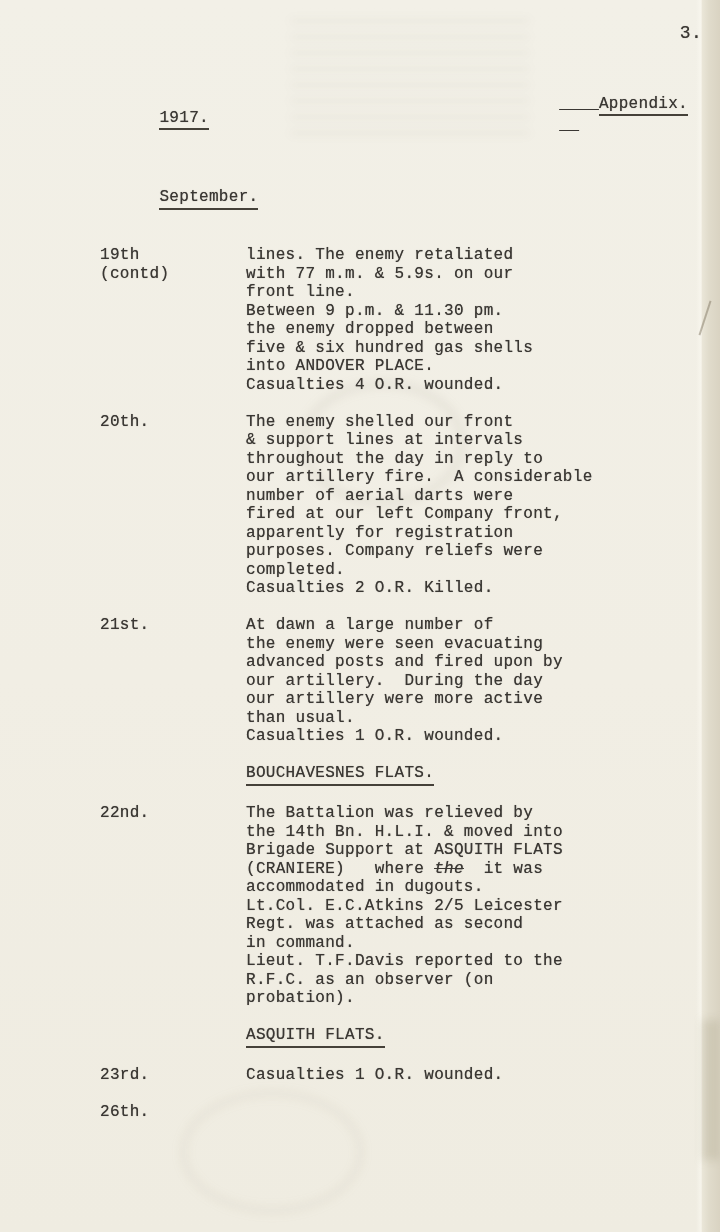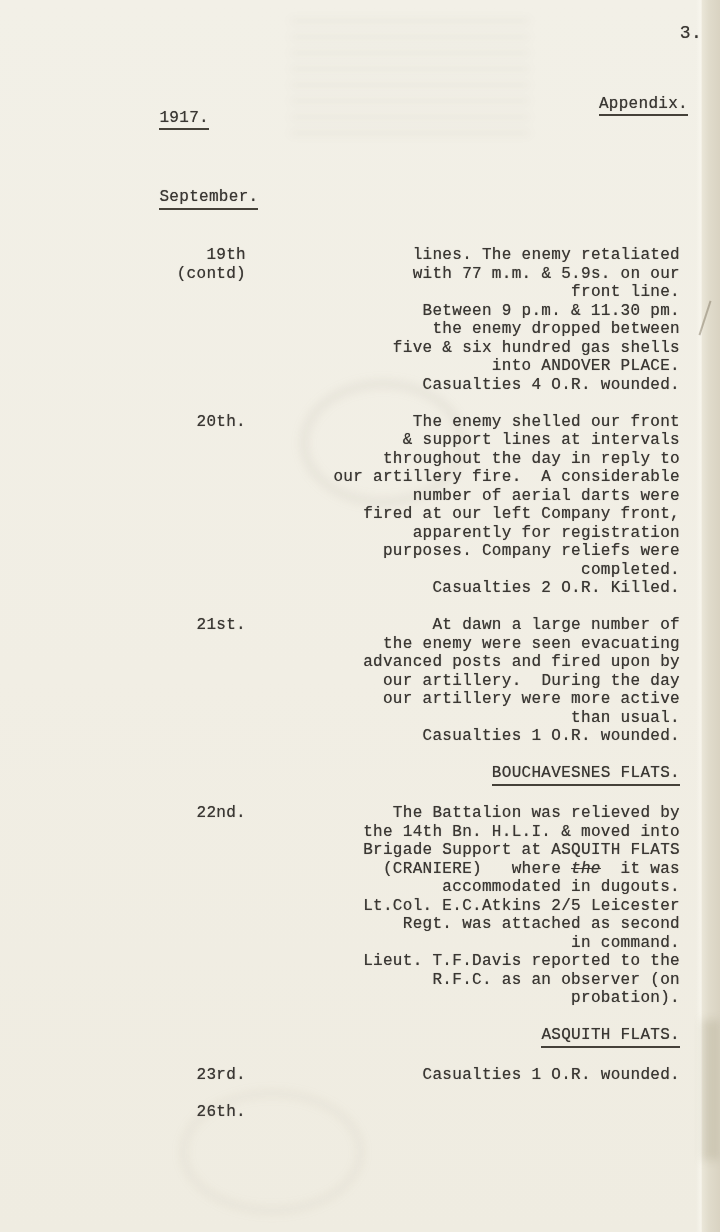--- a/index.html
+++ b/index.html
@@ -105,39 +105,39 @@
   .page-number {
     position: absolute;
     top: 24px;
     right: 18px;
     font-size: 18px;
   }
   .appendix {
     position: absolute;
     top: 76px;
     right: 32px;
+    text-decoration: underline;
   }
   .underline {
     display: inline-block;
     border-bottom: 2px solid #454139;
     padding-bottom: 1px;
   }
   .content {
     position: absolute;
     left: 100px;
     top: 90px;
     width: 580px;
   }
   .month-heading { margin-top: 21px; }
   .entries { margin-top: 18px; }
   .entry-row {
     display: flex;
     align-items: flex-start;
     margin-bottom: 18.5px;
-    text-align: right;
   }
   .entry-date {
     width: 146px;
     flex: 0 0 146px;
   }
   .entry-body { flex: 1 1 auto; }
   .struck { text-decoration: line-through; font-style: italic; }
 </style>
 </head>
 <body>

